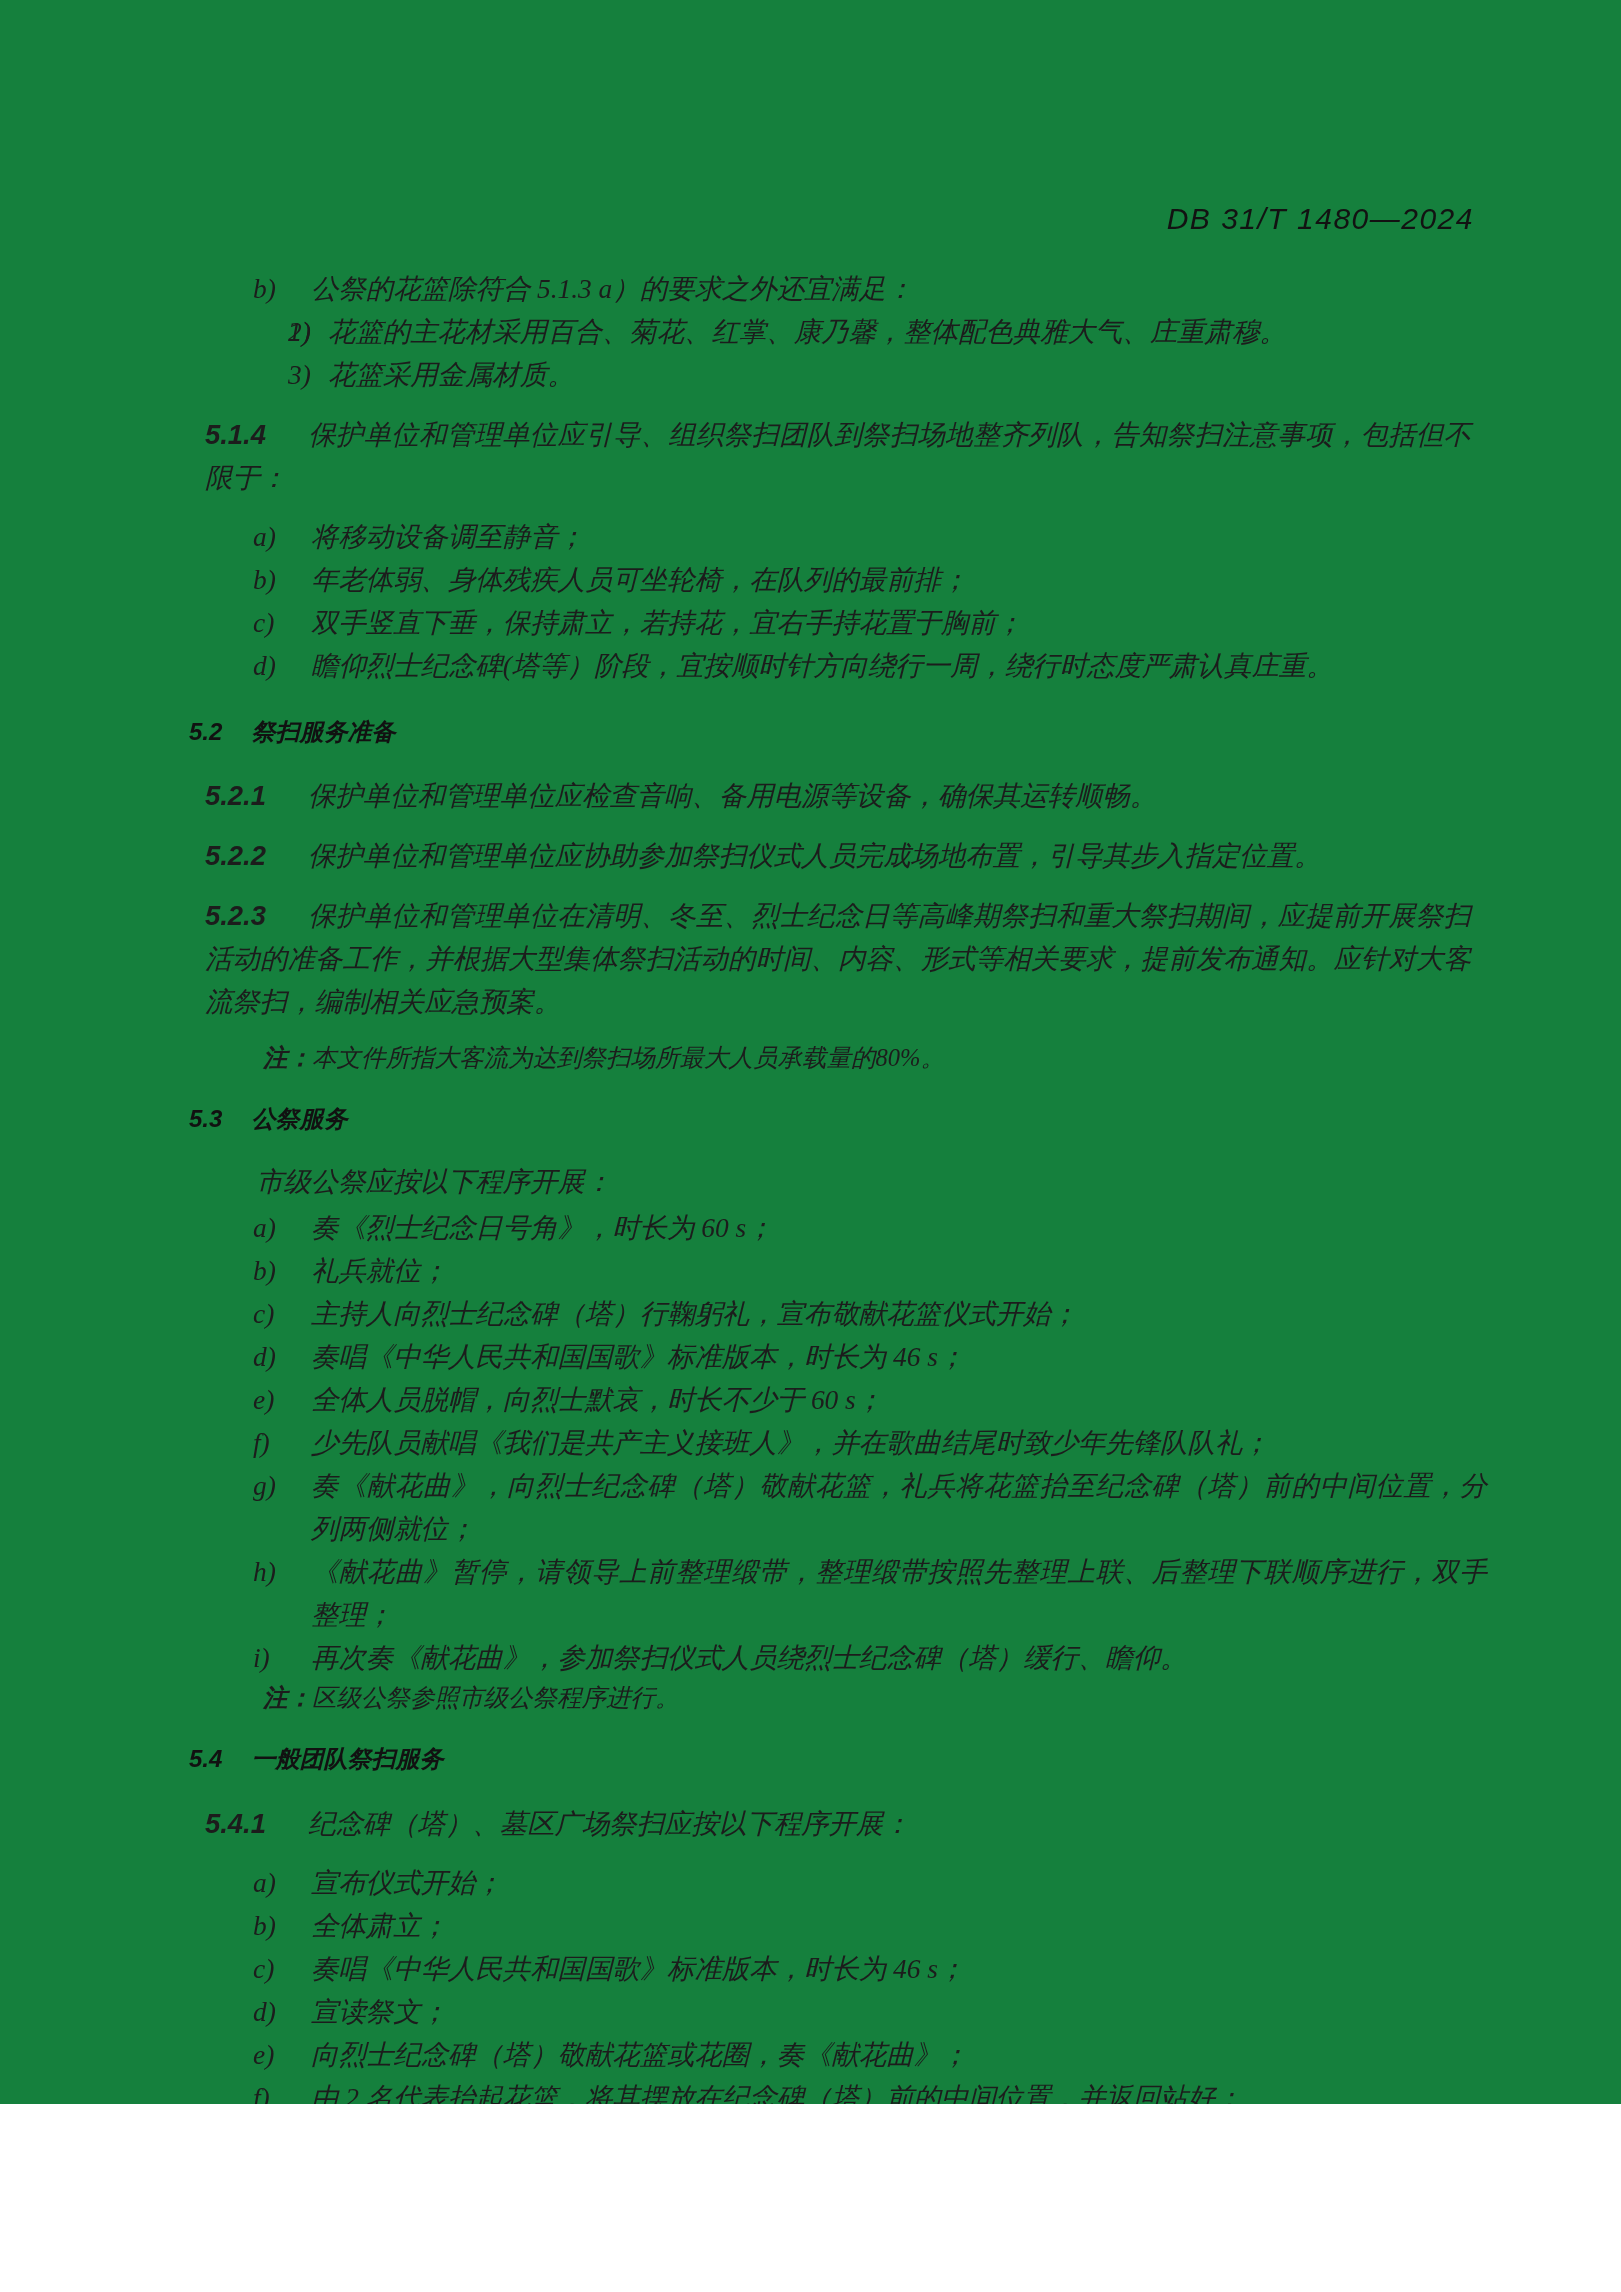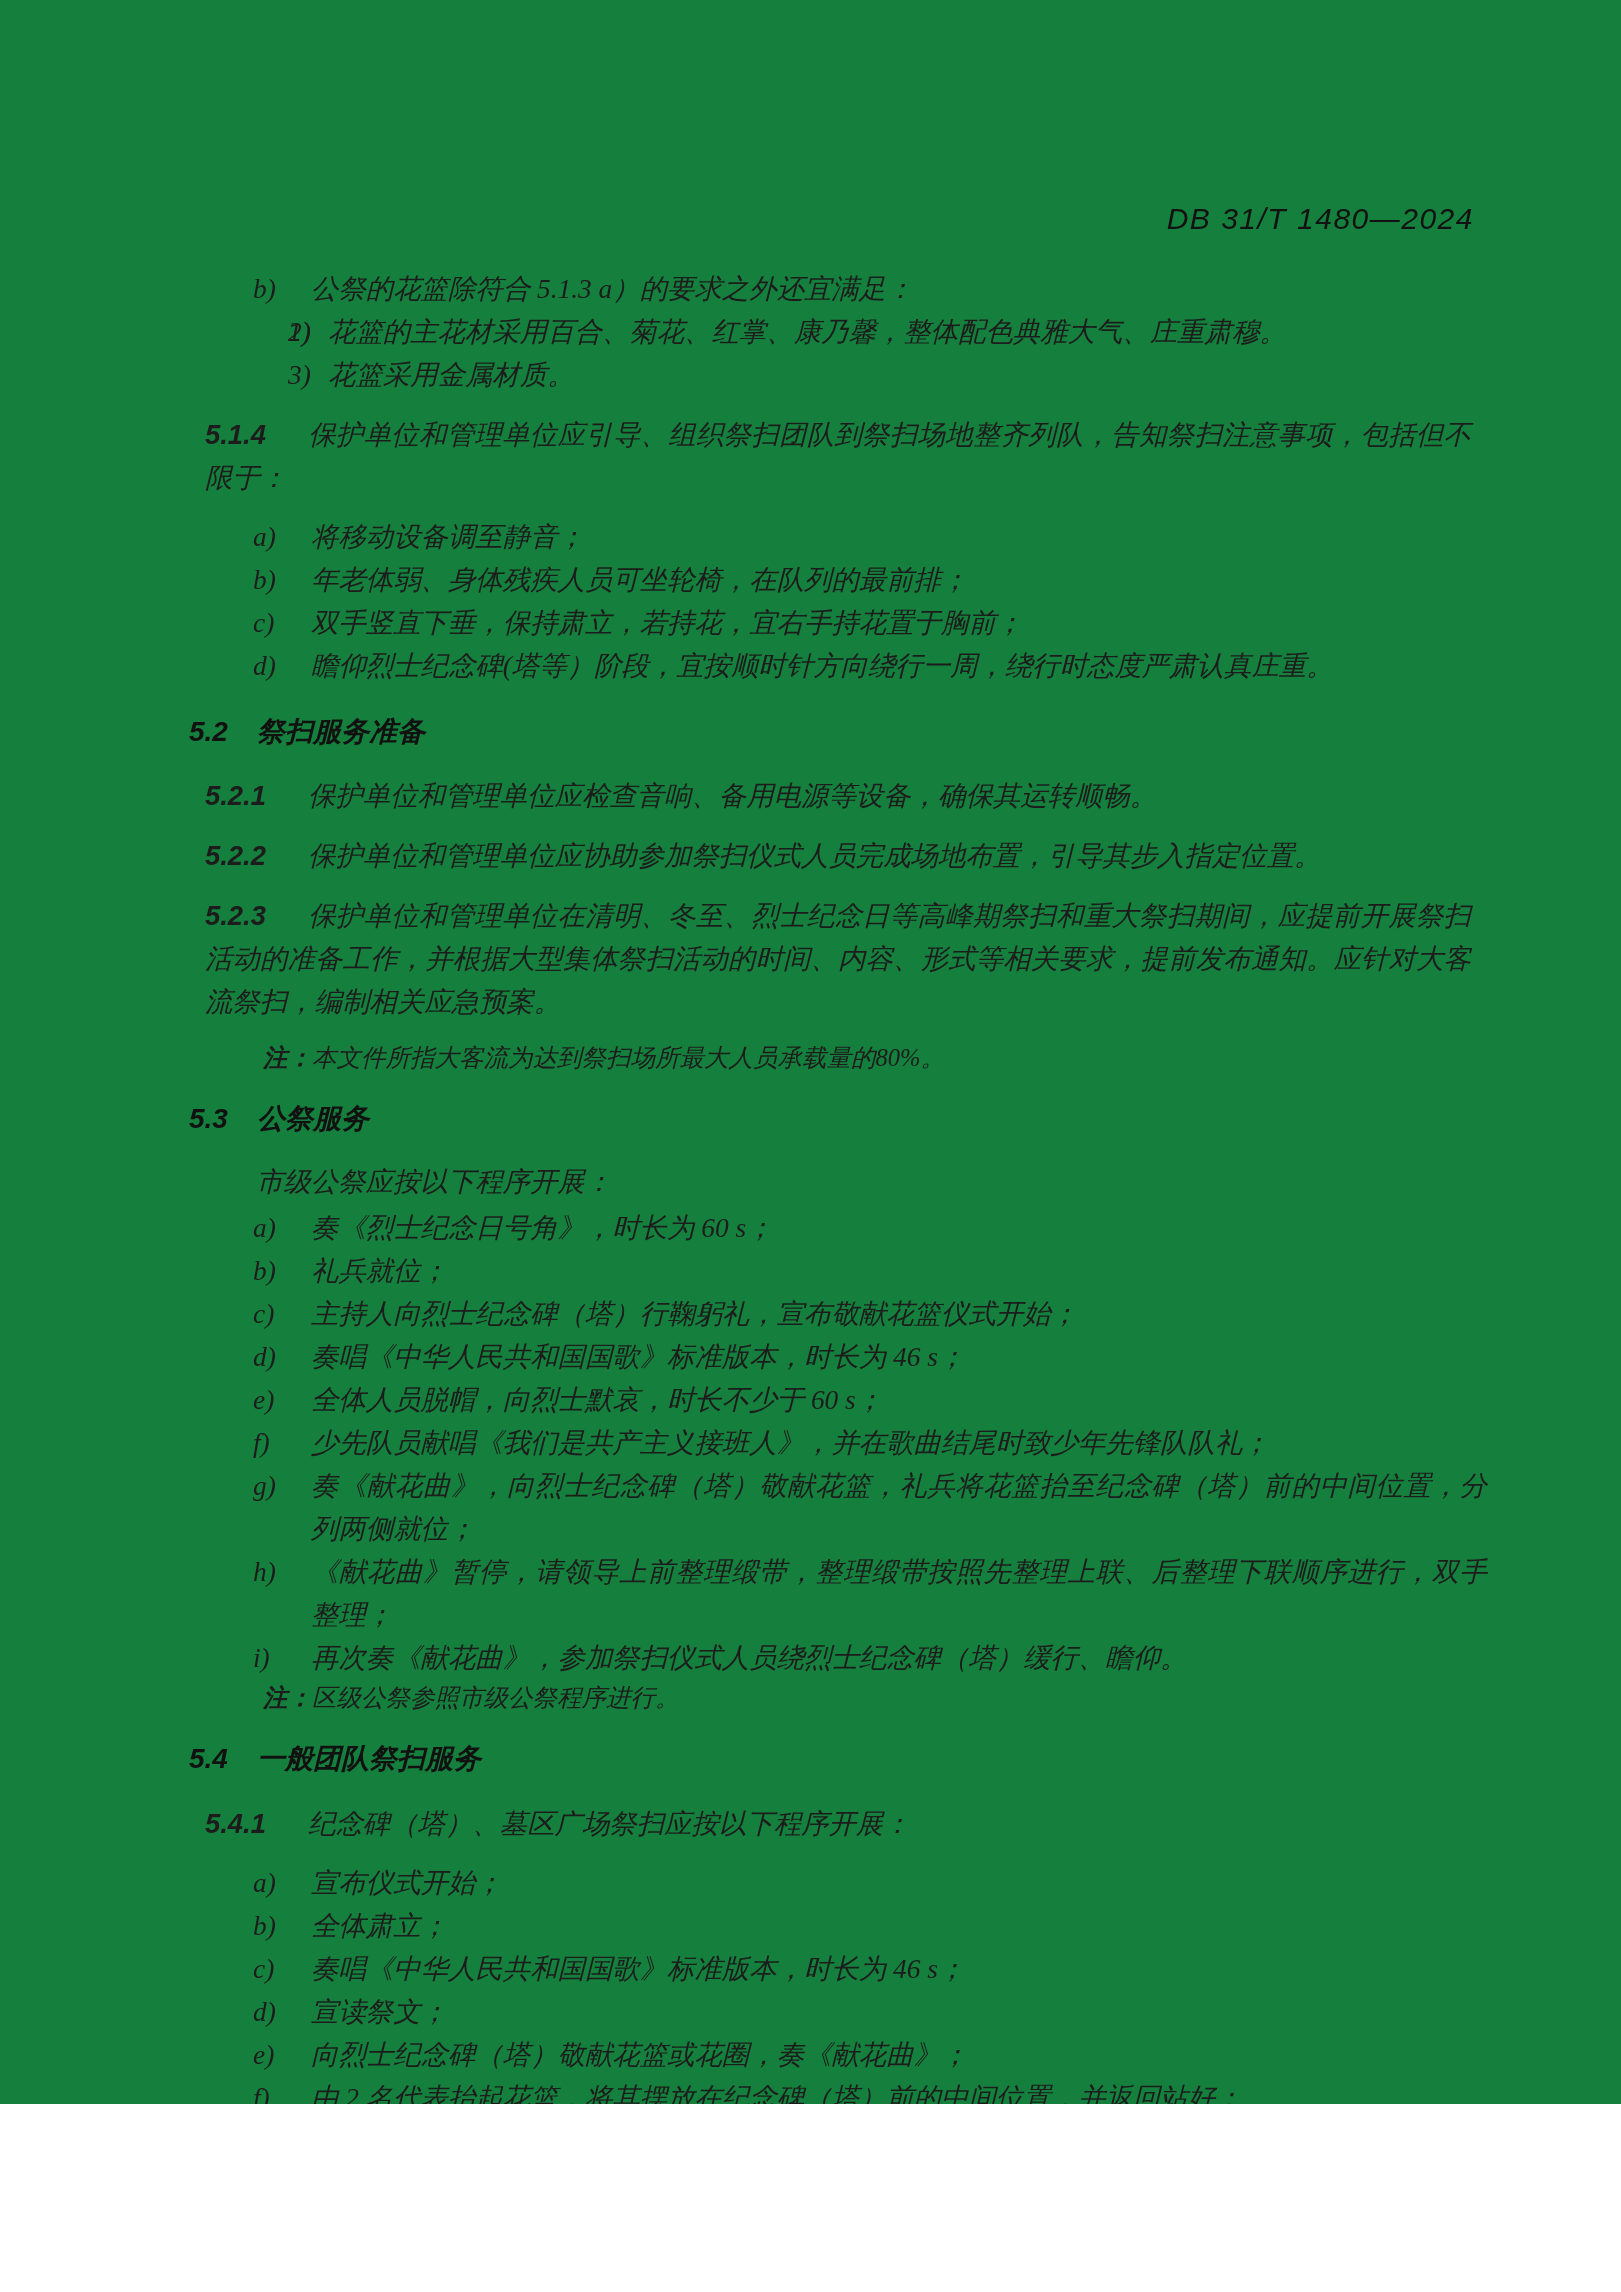--- a/index.html
+++ b/index.html
@@ -40,21 +40,21 @@
     padding-left:122px;
     margin:0;
     text-align:justify;
   }
   .li > .lbl{position:absolute;left:64px;top:0;}
   .li.l2{padding-left:139px;}
   .li.l2 > .lbl{left:99px;}
   .heading{
     margin:21.6px 0;
     font-family:"Liberation Sans","DejaVu Sans",sans-serif;
-    font-size:28px;
+    font-size:24px;
     font-weight:bold;
     line-height:43px;
     color:#111;
   }
   .heading .hnum{margin-right:29px;}
   .intro{margin:3px;padding-left:64px;}
   .note{
     margin:0 0 0 74px;
     font-size:24.5px;
     line-height:35px;

